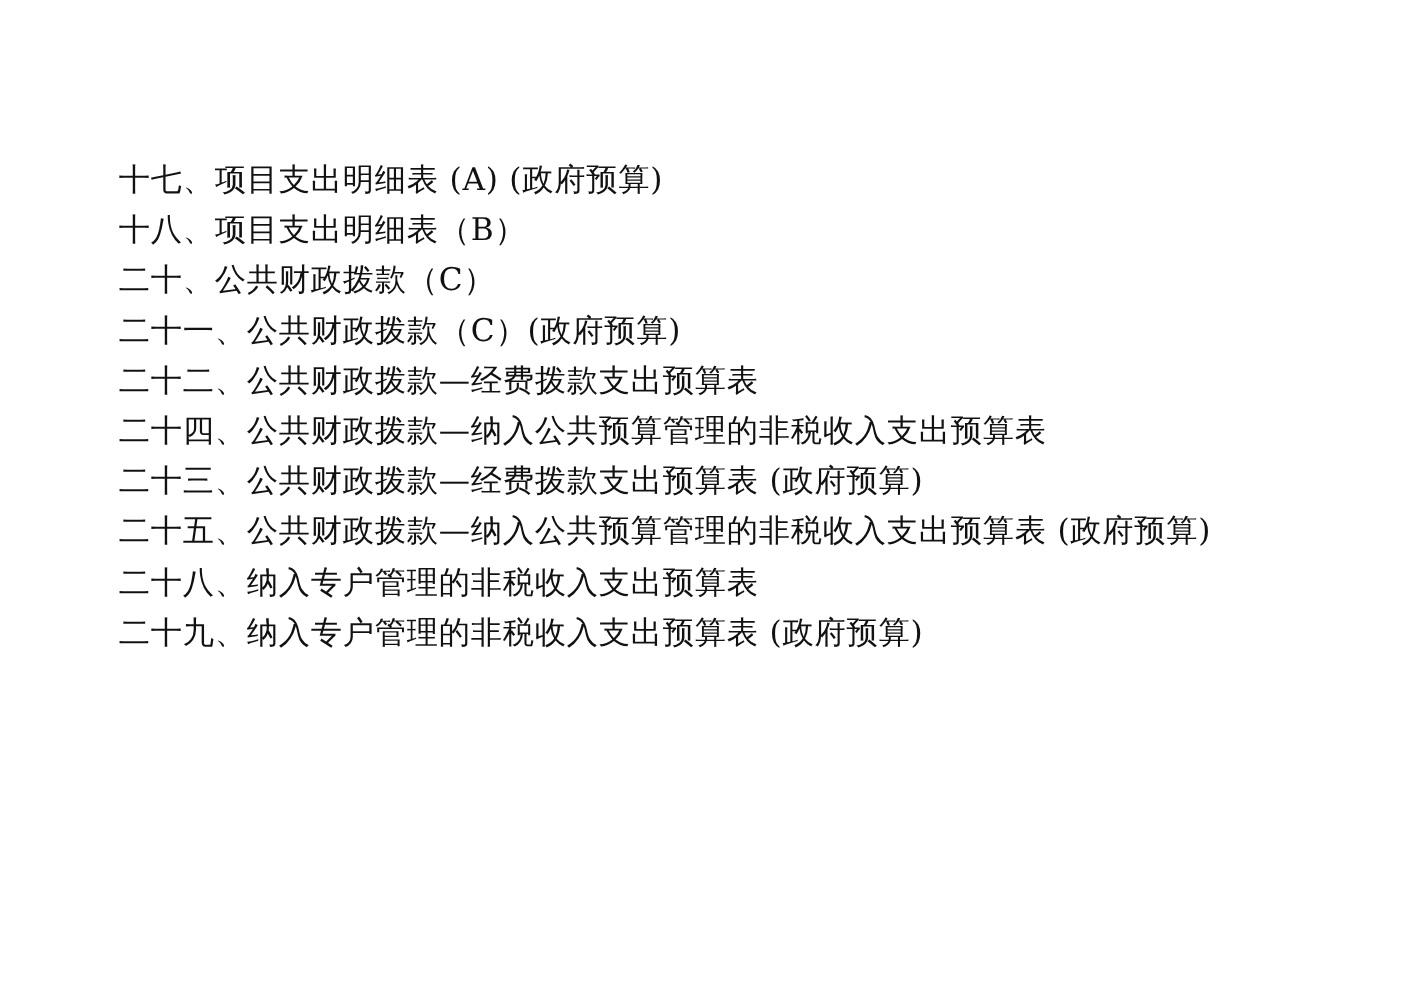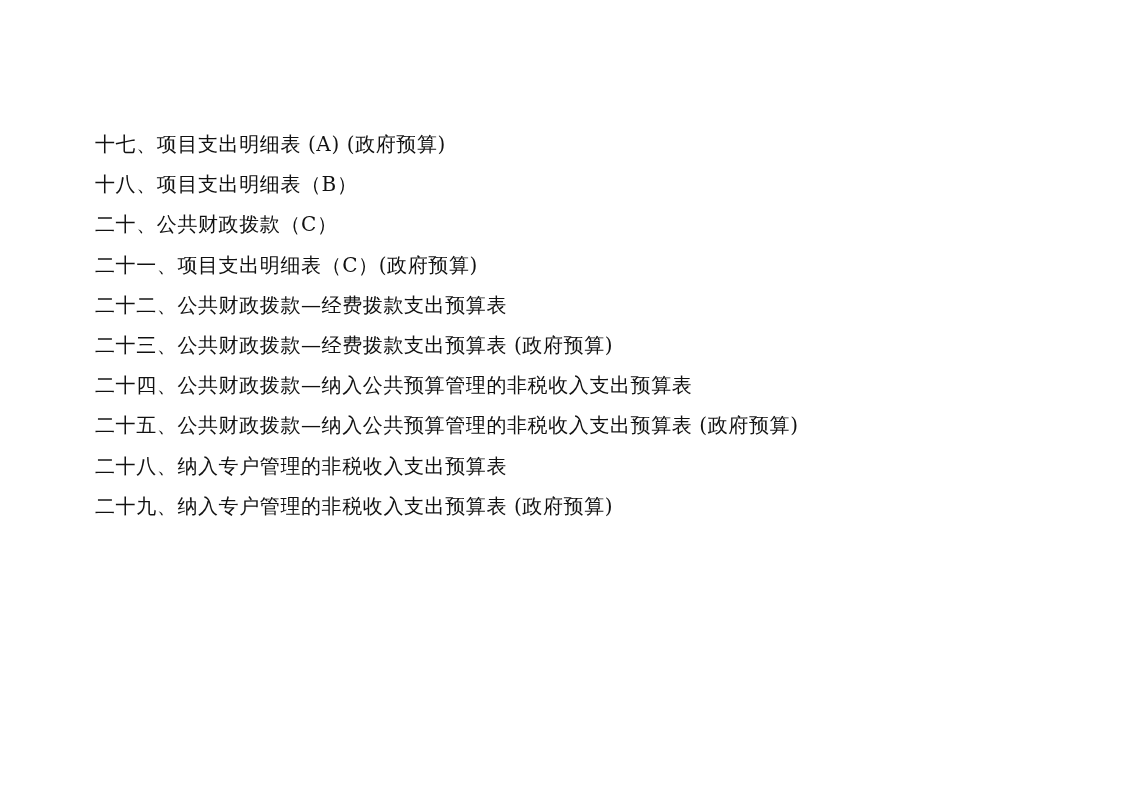--- a/index.html
+++ b/index.html
@@ -21,37 +21,37 @@
     box-sizing: border-box;
   }
   .toc-list {
     position: absolute;
     top: 124px;
     left: 95px;
     right: 95px;
     display: block;
   }
   .toc-item {
-    font-size: 20px;
+    font-size: 25px;
     line-height: 40.2px;
     letter-spacing: 0.6px;
     white-space: nowrap;
     color: #111111;
     font-family: "DejaVu Serif", "Liberation Serif", serif;
   }
 </style>
 </head>
 <body>
 
 <div class="page">
   <div class="toc-list">
     <div class="toc-item">十七、项目支出明细表 (A) (政府预算)</div>
     <div class="toc-item">十八、项目支出明细表（B）</div>
     <div class="toc-item">二十、公共财政拨款（C）</div>
-    <div class="toc-item">二十一、项目支出明细表（C）(政府预算)</div>
+    <div class="toc-item">二十一、公共财政拨款（C）(政府预算)</div>
     <div class="toc-item">二十二、公共财政拨款—经费拨款支出预算表</div>
+    <div class="toc-item">二十四、公共财政拨款—纳入公共预算管理的非税收入支出预算表</div>
     <div class="toc-item">二十三、公共财政拨款—经费拨款支出预算表 (政府预算)</div>
-    <div class="toc-item">二十四、公共财政拨款—纳入公共预算管理的非税收入支出预算表</div>
     <div class="toc-item">二十五、公共财政拨款—纳入公共预算管理的非税收入支出预算表 (政府预算)</div>
     <div class="toc-item">二十八、纳入专户管理的非税收入支出预算表</div>
     <div class="toc-item">二十九、纳入专户管理的非税收入支出预算表 (政府预算)</div>
   </div>
 </div>
 
 </body></html>

